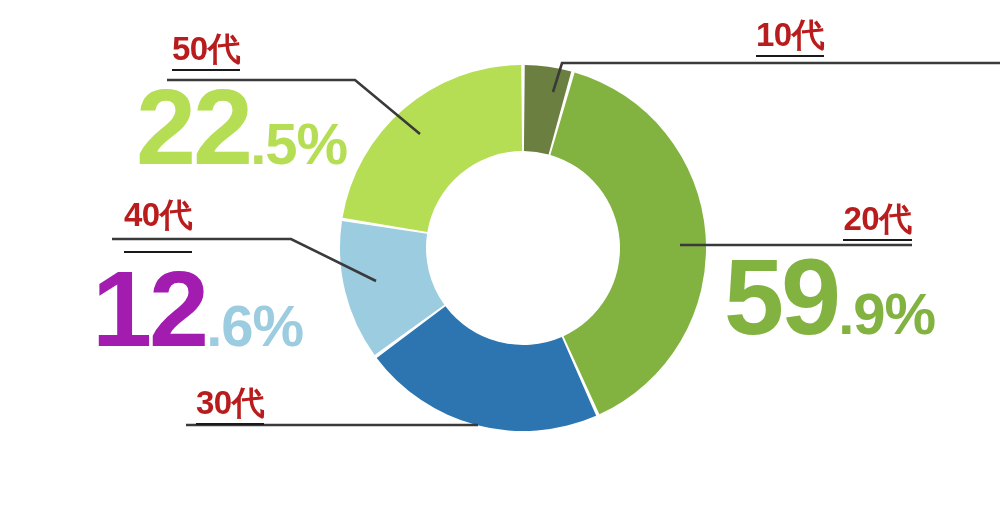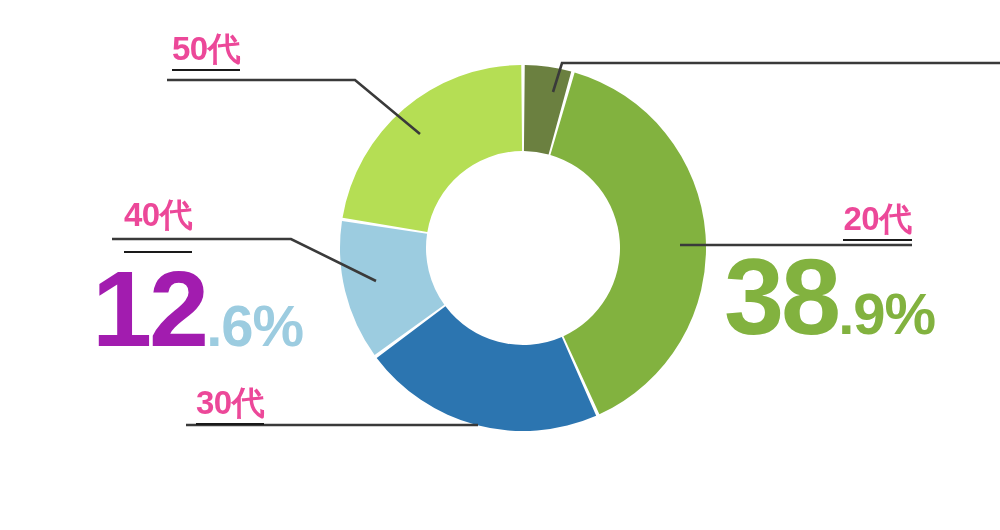--- a/index.html
+++ b/index.html
@@ -27,21 +27,21 @@
     height: 530px;
   }
   .label-group {
     position: absolute;
     white-space: nowrap;
   }
   .age-heading {
     font-family: "Liberation Sans", "DejaVu Sans", sans-serif;
     font-size: 33px;
     font-weight: bold;
-    color: #ec4899;
+    color: #b91c1c;
     line-height: 1.0;
     letter-spacing: -0.5px;
   }
   .pct-line {
     line-height: 0.92;
     white-space: nowrap;
   }
   .pct-int {
     font-family: "Liberation Sans", "DejaVu Sans", sans-serif;
     font-size: 108px;
@@ -86,37 +86,41 @@
     <g fill="none" stroke="#3A3A3A" stroke-width="2.6" stroke-linecap="butt" stroke-linejoin="miter">
       <polyline points="553,92 562,63 1000,63"></polyline>
       <polyline points="680,245 912,245"></polyline>
       <polyline points="478,425 186,425"></polyline>
       <polyline points="376,281 291,239 112,239"></polyline>
       <polyline points="420,134 355,80 167,80"></polyline>
     </g>
   </svg>
 
   <div class="label-group" id="label-10">
+    <div class="age-heading" style="border-bottom: 2.6px solid rgb(26, 26, 26); padding-bottom: 4px; display: inline-block;">10代</div>
   </div>
 
   <div class="label-group" id="label-20">
     <div class="age-heading" style="border-bottom: 2.6px solid rgb(26, 26, 26); padding-bottom: 4px; display: inline-block;">20代</div>
     <div class="pct-line">
-      <span class="pct-int" style="color: rgb(130, 178, 63);">38</span><span class="pct-dec" style="color: rgb(130, 178, 63);">.9%</span>
+      <span class="pct-int" style="color: rgb(130, 178, 63);">59</span><span class="pct-dec" style="color: rgb(130, 178, 63);">.9%</span>
     </div>
   </div>
 
   <div class="label-group" id="label-30">
     <div class="age-heading" style="border-bottom: 2.6px solid rgb(26, 26, 26); padding-bottom: 4px; display: inline-block;">30代</div>
   </div>
 
   <div class="label-group" id="label-40">
     <div class="age-heading" style="border-bottom: 2.6px solid rgb(26, 26, 26); padding-bottom: 20px; display: inline-block;">40代</div>
     <div class="pct-line">
       <span class="pct-int" style="color: #a21caf; margin-top: 26px;">12</span><span class="pct-dec" style="color: rgb(156, 204, 224);">.6%</span>
     </div>
   </div>
 
   <div class="label-group" id="label-50">
     <div class="age-heading" style="border-bottom: 2.6px solid rgb(26, 26, 26); padding-bottom: 4px; display: inline-block;">50代</div>
+    <div class="pct-line">
+      <span class="pct-int" style="color: rgb(181, 222, 84);">22</span><span class="pct-dec" style="color: rgb(181, 222, 84);">.5%</span>
+    </div>
   </div>
 
 </div>
 
 </body></html>

